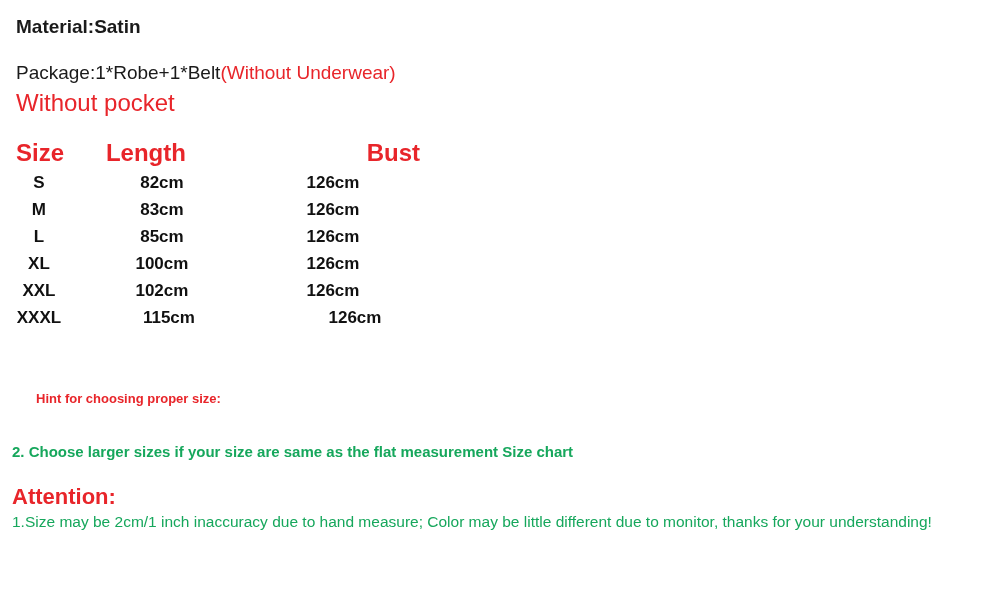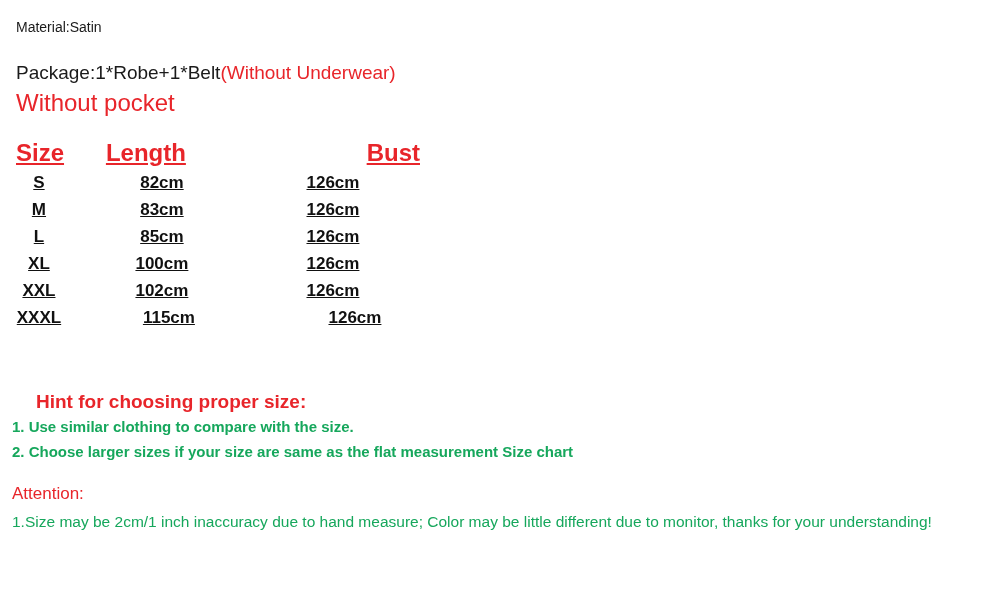--- a/index.html
+++ b/index.html
@@ -21,22 +21,22 @@
     width: 984px;
     height: 616px;
     background: #ffffff;
   }
 
   
   .intro-material {
     position: absolute;
     left: 16px;
     top: 15px;
-    font-size: 14px;
-    font-weight: 400;
+    font-size: 19px;
+    font-weight: 700;
     line-height: 24px;
     white-space: nowrap;
     color: #1a1a1a;
   }
   .intro-package {
     position: absolute;
     left: 16px;
     top: 61px;
     font-size: 19px;
     font-weight: 400;
@@ -65,21 +65,20 @@
     top: 136px;
     width: 420px;
     border-collapse: collapse;
   }
   .size-table th,
   .size-table td {
     padding: 0;
     margin: 16px;
     text-align: center;
     vertical-align: middle;
-    text-decoration: underline;
   }
   .size-table thead th {
     height: 33px;
     font-size: 24px;
     font-weight: bold;
     color: #e8252a;
     letter-spacing: 0px;
   }
   .size-table tbody td {
     height: 27px;
@@ -97,21 +96,21 @@
   .size-table thead th.col-bust   { text-align: right; padding-left: 24px; }
 
   .size-table tbody tr:last-child td.col-length { padding-left: 14px; }
   .size-table tbody tr:last-child td.col-bust   { padding-left: 44px; }
 
   
   .hint-title {
     position: absolute;
     left: 36px;
     top: 391px;
-    font-size: 19px;
+    font-size: 13px;
     font-weight: bold;
     color: #e8252a;
     white-space: nowrap;
   }
   .hint-line1 {
     position: absolute;
     left: 12px;
     top: 418px;
     font-size: 15px;
     font-weight: bold;
@@ -126,22 +125,22 @@
     font-weight: bold;
     color: #16a75c;
     white-space: nowrap;
   }
 
   
   .attention-title {
     position: absolute;
     left: 12px;
     top: 484px;
-    font-size: 17px;
-    font-weight: normal;
+    font-size: 22px;
+    font-weight: bold;
     color: #e8252a;
     white-space: nowrap;
   }
   .attention-p1 {
     position: absolute;
     left: 12px;
     top: 510px;
     width: 940px;
     font-size: 15.5px;
     font-weight: normal;
@@ -208,19 +207,18 @@
       </tr>
       <tr>
         <td class="col-size">XXXL</td>
         <td class="col-length">115cm</td>
         <td class="col-bust">126cm</td>
       </tr>
     </tbody>
   </table>
 
   <div class="hint-title">Hint for choosing proper size:</div>
-  <div class="hint-line1">1. Use similar clothing to compare with the size.</div>
   <div class="hint-line2">2. Choose larger sizes if your size are same as the flat measurement Size chart</div>
 
   <div class="attention-title">Attention:</div>
   <div class="attention-p1">1.Size may be 2cm/1 inch inaccuracy due to hand measure; Color may be little different   due to monitor, thanks for your understanding!</div>
 
 </div>
 
 </body></html>

